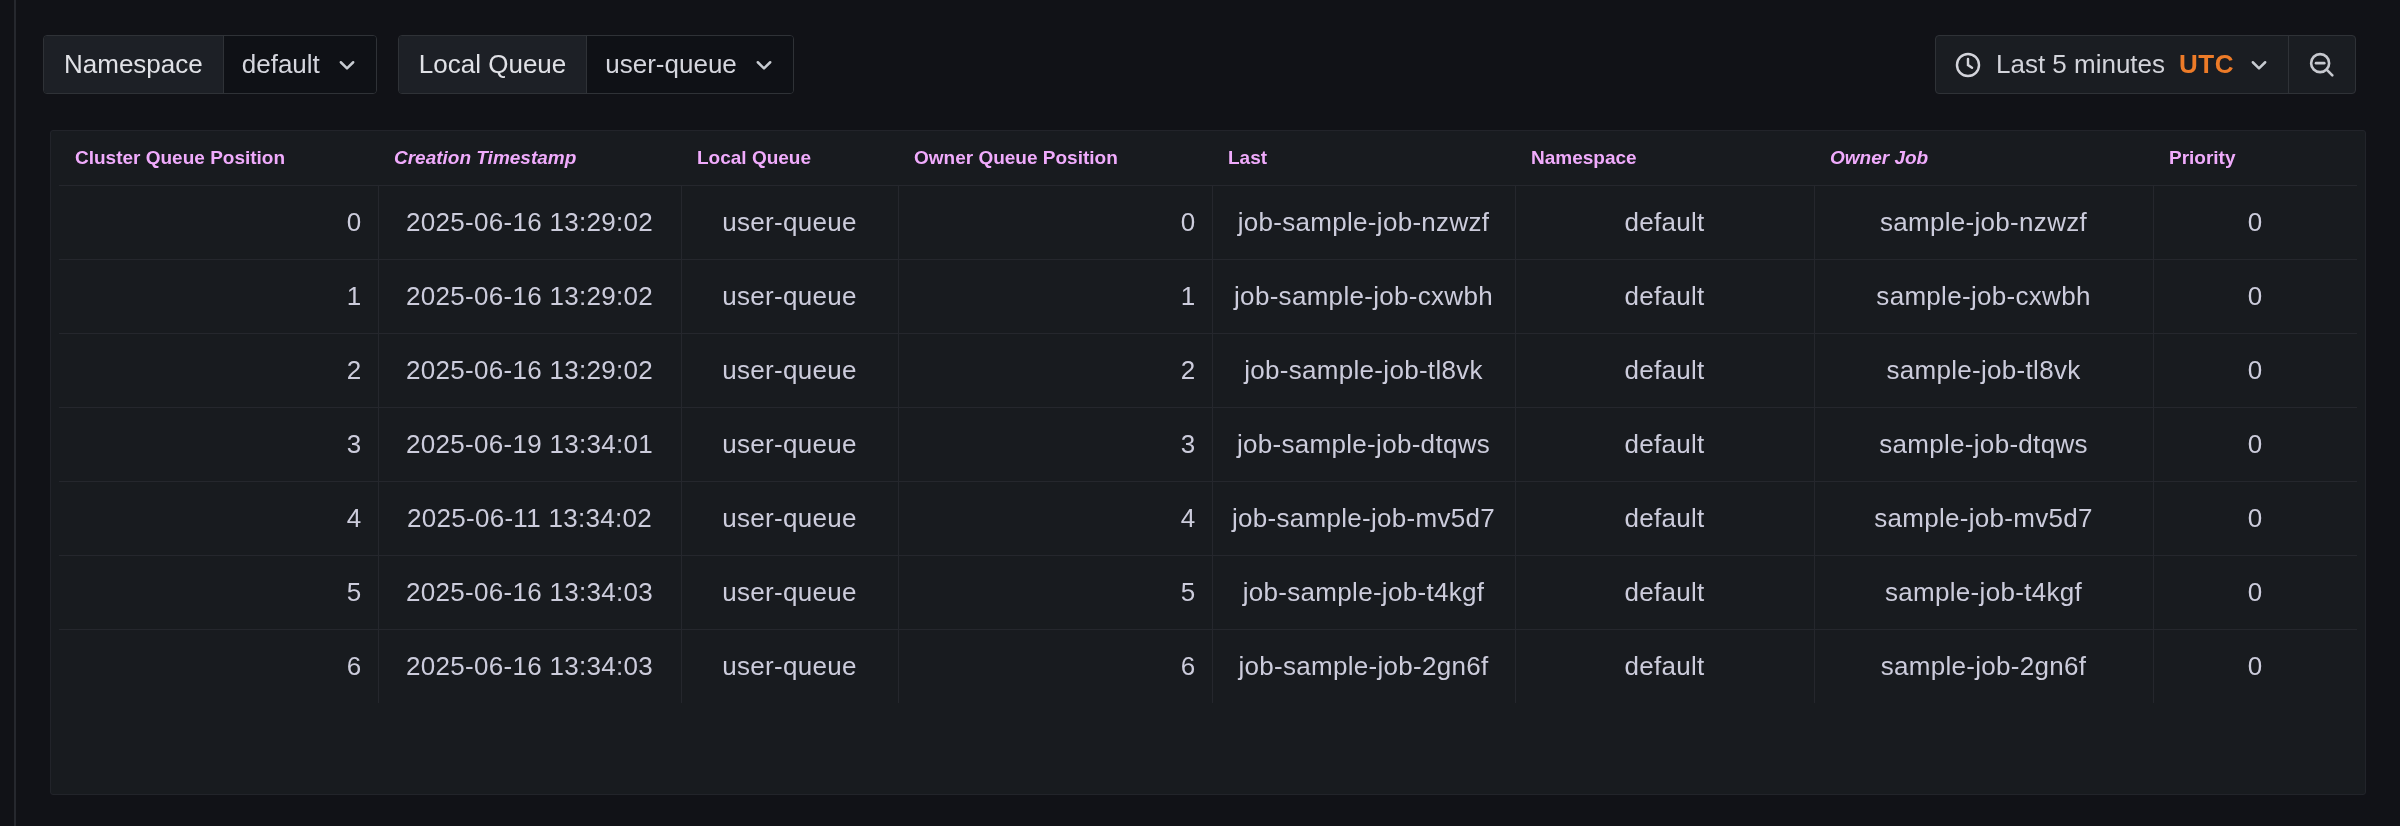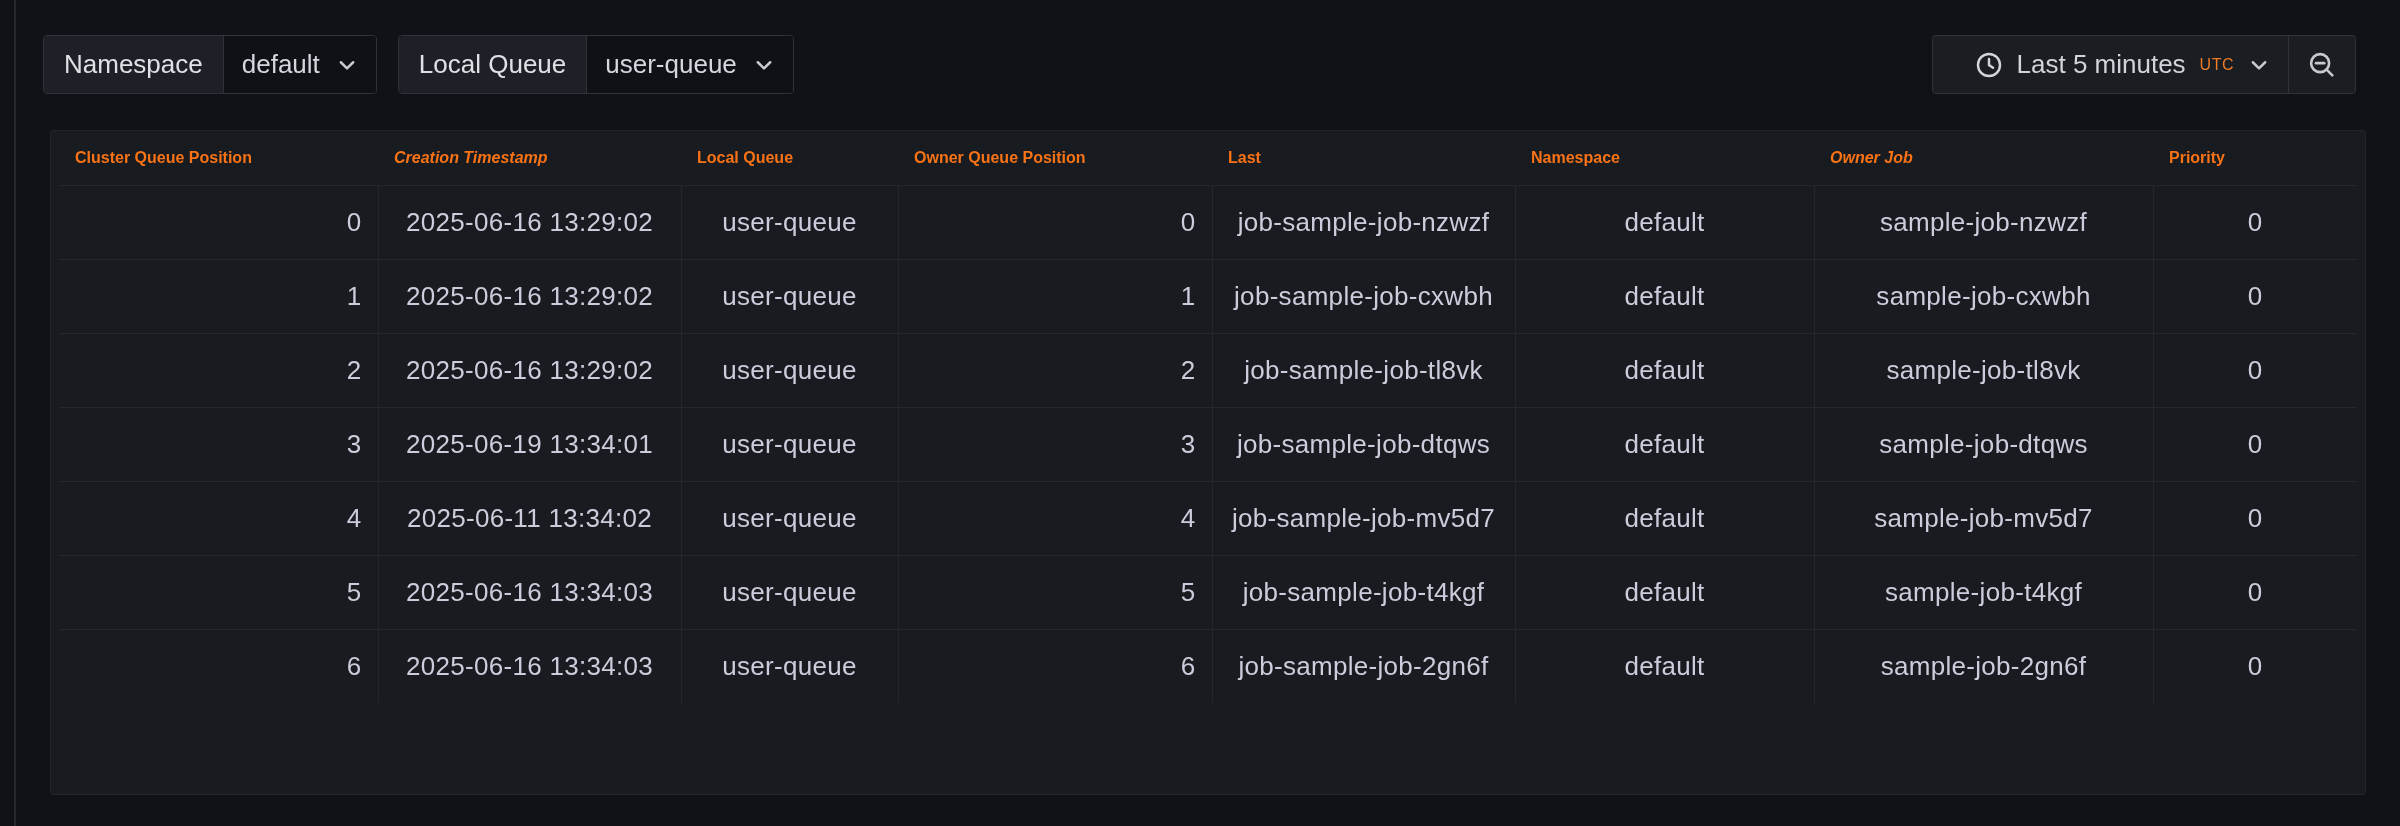--- a/index.html
+++ b/index.html
@@ -37,29 +37,29 @@
     background:#0f1116; color:#d5d6de;
     font-size:26px;
     display:flex; align-items:center; gap:16px; padding:0 18px;
     cursor:pointer; white-space:nowrap;
   }
   .toolbar-spacer { flex:1; }
 
   .btn-group {
     display:flex; align-items:stretch;
     border:1px solid #2f3237; border-radius:4px;
-    background:#1a1d22; overflow:hidden;padding-left:24px;
+    background:#1a1d22; overflow:hidden;
   }
   .btn-seg {
     display:flex; align-items:center; gap:14px;
     padding:0 18px; font-size:26px; color:#d3d4db;
     cursor:pointer; white-space:nowrap;
   }
   .btn-seg + .btn-seg { border-left:1px solid #2f3237; }
-  .tz-badge { color:#ed7b28; font-weight:400; font-size:16px; letter-spacing:0.5px; }
+  .tz-badge { color:#ed7b28; font-weight:700; font-size:26px; letter-spacing:0.5px; }
   .gap12 { width:12px; }
   .icon { display:inline-flex; align-items:center; justify-content:center; }
 
   
   .panel {
     position:absolute; left:50px; top:130px; width:2316px; height:665px;
     background:#181b1f; border:1px solid #22242a; border-radius:3px;
   }
   .panel-header {
     height:84px; display:flex; align-items:center; padding:0 22px;
@@ -72,21 +72,21 @@
     display:flex; align-items:center; justify-content:center; cursor:pointer;
   }
 
   
   .table-wrap { padding:0 8px; }
   table.data-table {
     width:2298px; border-collapse:collapse; table-layout:fixed;
   }
   .data-table th {
     height:54px; text-align:left; vertical-align:middle;
-    font-size:16px; font-weight:600; color:#f97316;
+    font-size:19px; font-weight:600; color:#f0abfc;
     padding:0 16px; white-space:nowrap; overflow:hidden;
     border-bottom:1px solid #25272d; cursor:pointer;
   }
   .data-table td {
     height:74px; vertical-align:middle;
     font-size:26px; color:#ccccdc; letter-spacing:0.3px;
     padding:0 16px; white-space:nowrap; overflow:hidden;
     border-bottom:1px solid #25272d; border-right:1px solid #25272d;text-align:center;
   }
   .data-table td:last-child { border-right:none; }

